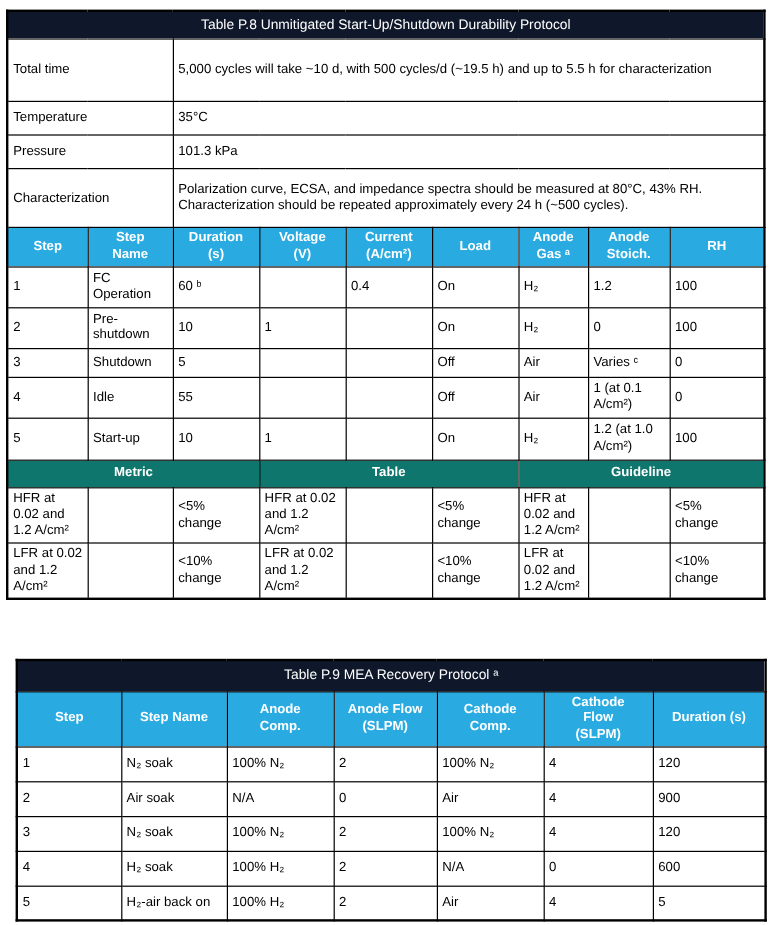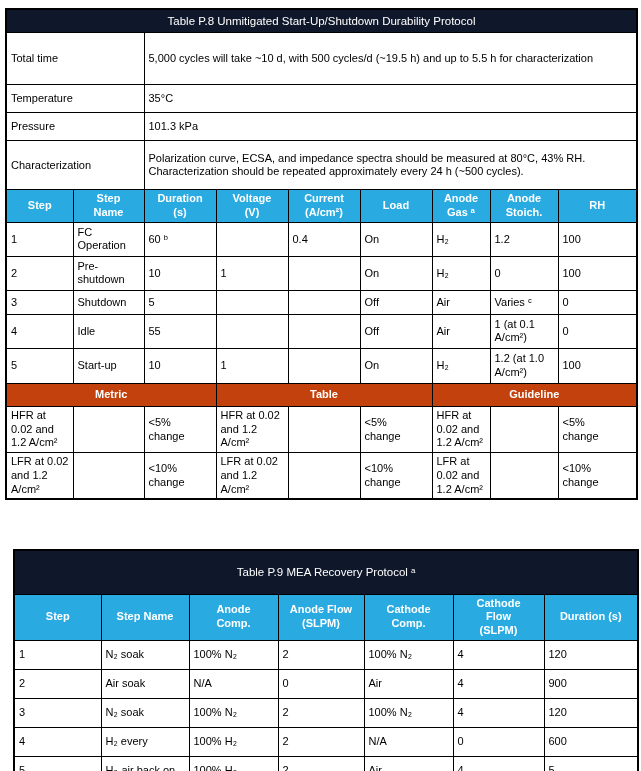--- a/index.html
+++ b/index.html
@@ -6,21 +6,21 @@
   .page { position:relative; width:641px; height:771px; background:#ffffff; overflow:hidden;
           font-family:"Liberation Sans", sans-serif; color:#000; }
   table { border-collapse:collapse; table-layout:fixed; }
   #t8 { position:absolute; left:5px;  top:8px;   width:631px; border:2px solid #000; }
   #t9 { position:absolute; left:13px; top:549px; width:624px; border:2px solid #000; }
   td, th { border:1px solid #000; font-size:11px; line-height:1.25; padding:2px 4px;
            vertical-align:middle; white-space:pre-line; overflow:hidden; word-wrap:break-word; }
   .title-cell { background:#0f172a; color:#fff; text-align:center; font-size:11.5px;
                 font-weight:normal; padding:4px 2px; }
   th { background:#29ABE2; color:#fff; font-weight:bold; text-align:center; }
-  .ghdr td { background:#c2410c; color:#fff; font-weight:bold; text-align:center; }
+  .ghdr td { background:#0f766e; color:#fff; font-weight:bold; text-align:center; }
   td { text-align:left; }
 </style>
 </head>
 <body>
 
 <div class="page">
 
   <table id="t8">
     <colgroup>
       <col style="width:67px">
@@ -172,21 +172,21 @@
       <col style="width:87px">
         <col style="width:88px">
         <col style="width:89px">
       <col style="width:86px">
         <col style="width:89px">
         <col style="width:91px">
       <col style="width:94px">
     </colgroup>
 
     <tbody>
-        <tr style="height:44px">
+        <tr style="height:26px">
       <td class="title-cell" colspan="7">Table P.9 MEA Recovery Protocol ᵃ</td>
     </tr>
 
     <tr style="height:46px">
       <th>Step</th>
       <th>Step Name</th>
       <th>Anode
 Comp.</th>
       <th>Anode Flow
 (SLPM)</th>
@@ -220,21 +220,21 @@
       <td>3</td>
       <td>N₂ soak</td>
       <td>100% N₂</td>
       <td>2</td>
       <td>100% N₂</td>
       <td>4</td>
       <td>120</td>
     </tr>
     <tr style="height:29px">
       <td>4</td>
-      <td>H₂ every</td>
+      <td>H₂ soak</td>
       <td>100% H₂</td>
       <td>2</td>
       <td>N/A</td>
       <td>0</td>
       <td>600</td>
     </tr>
     <tr style="height:29px">
       <td>5</td>
       <td>H₂-air back on</td>
       <td>100% H₂</td>

